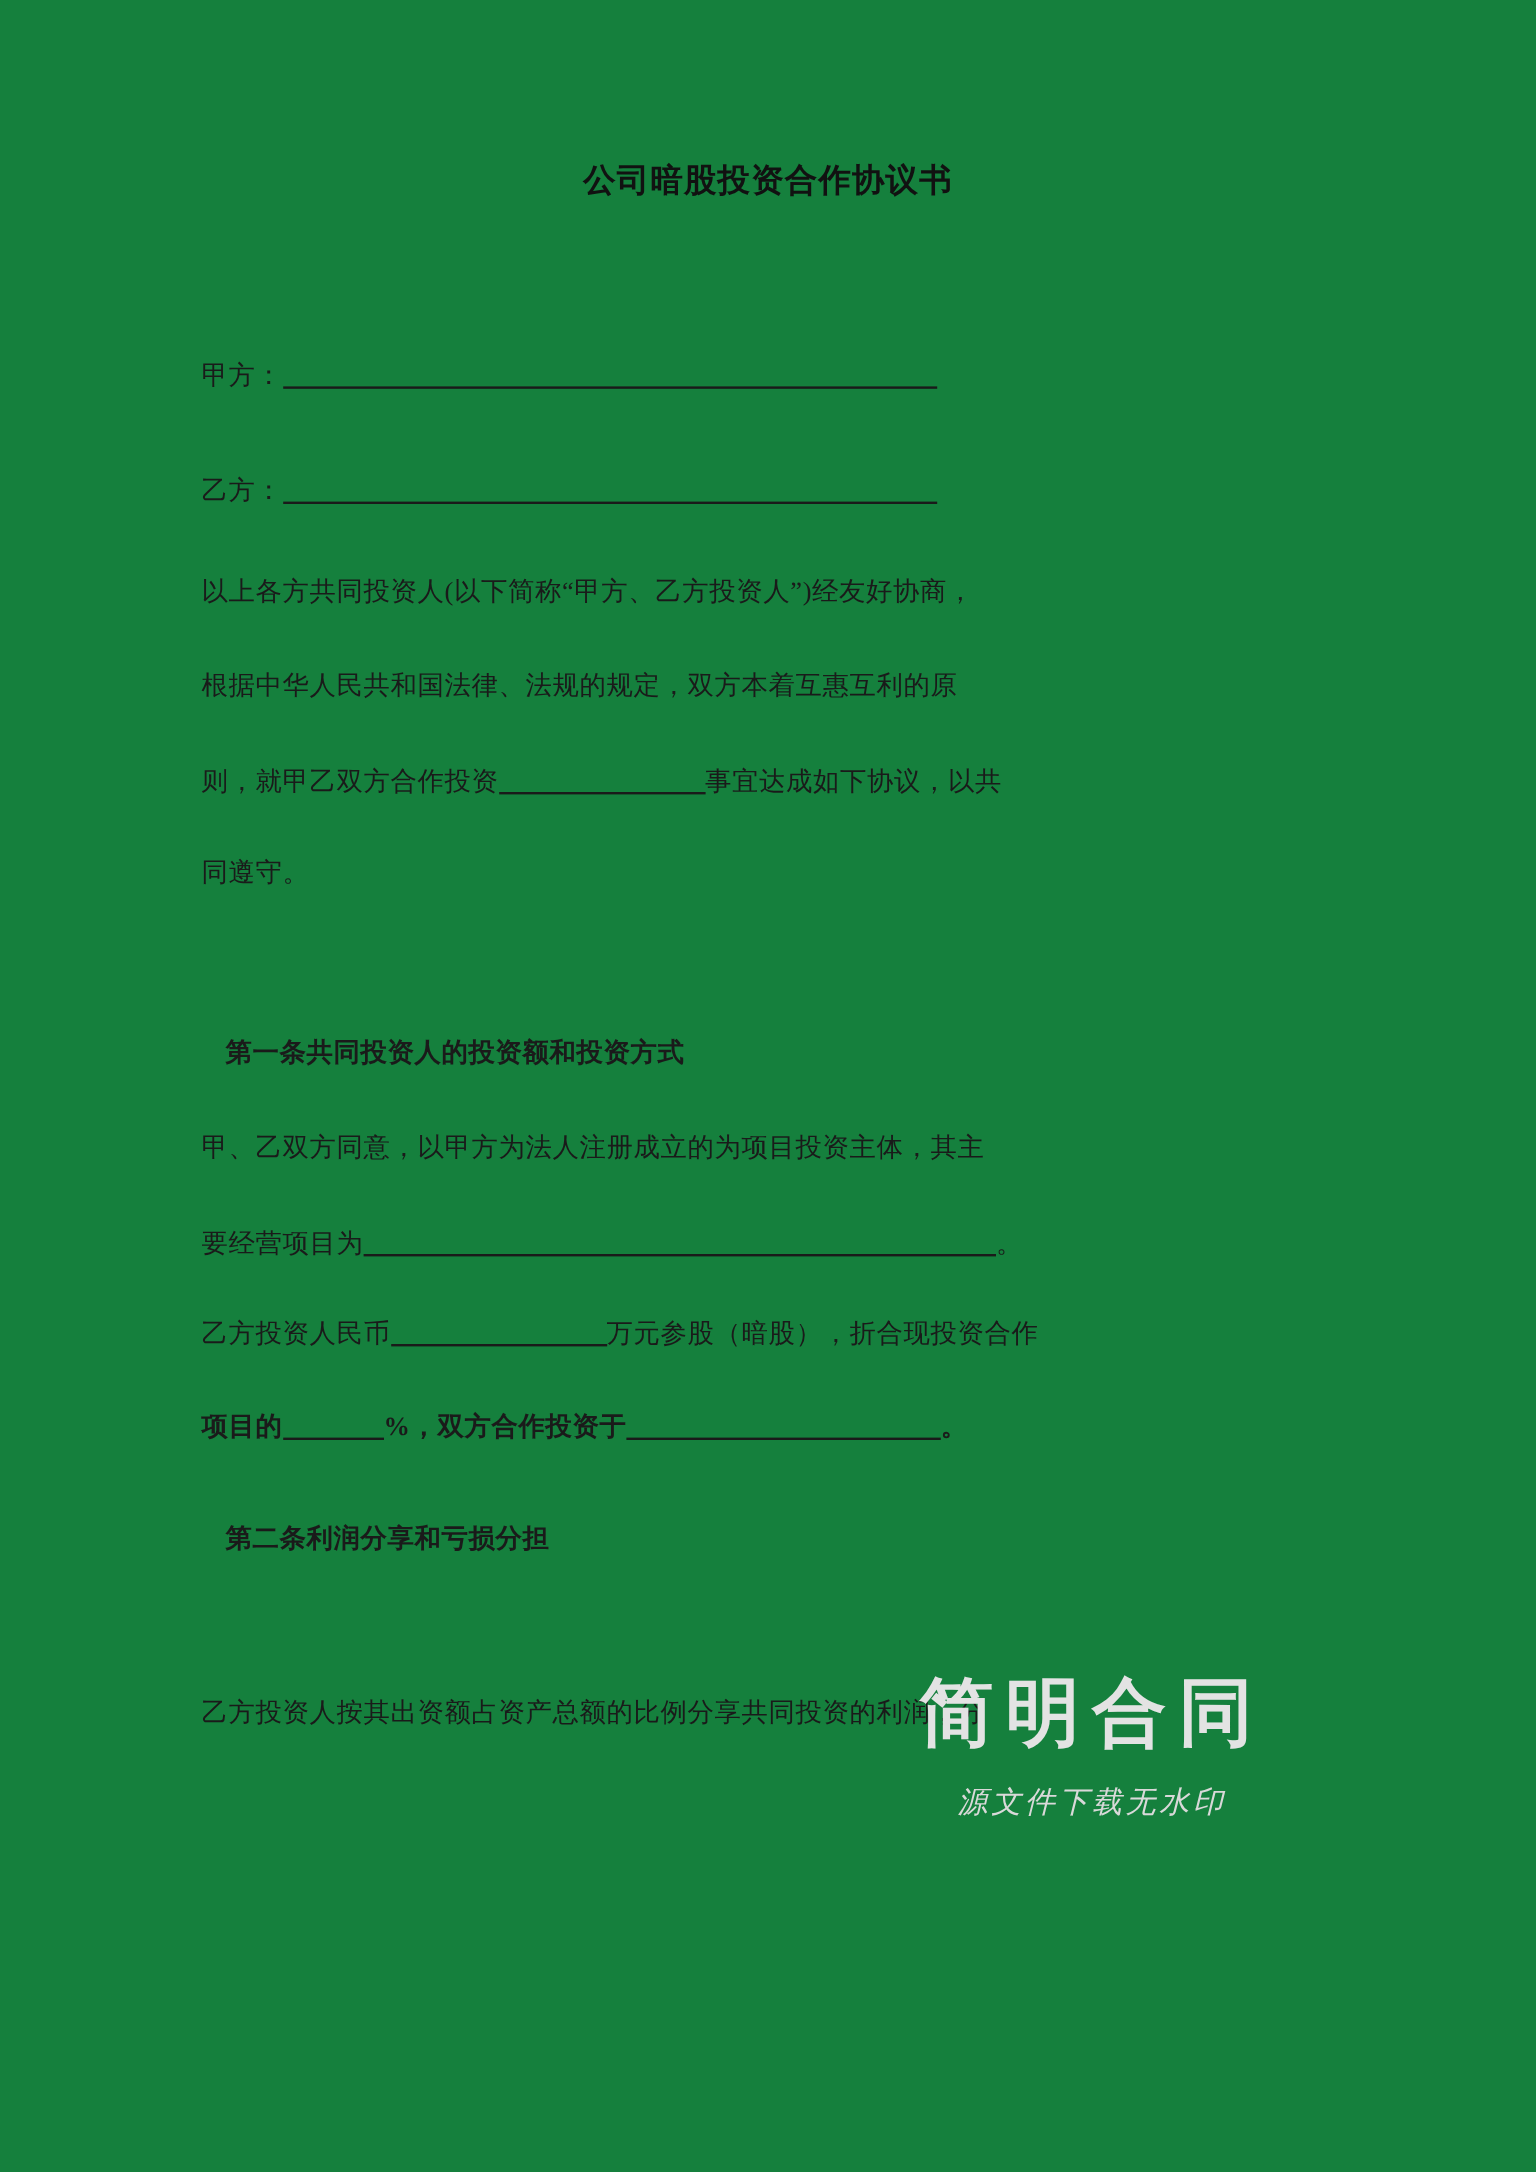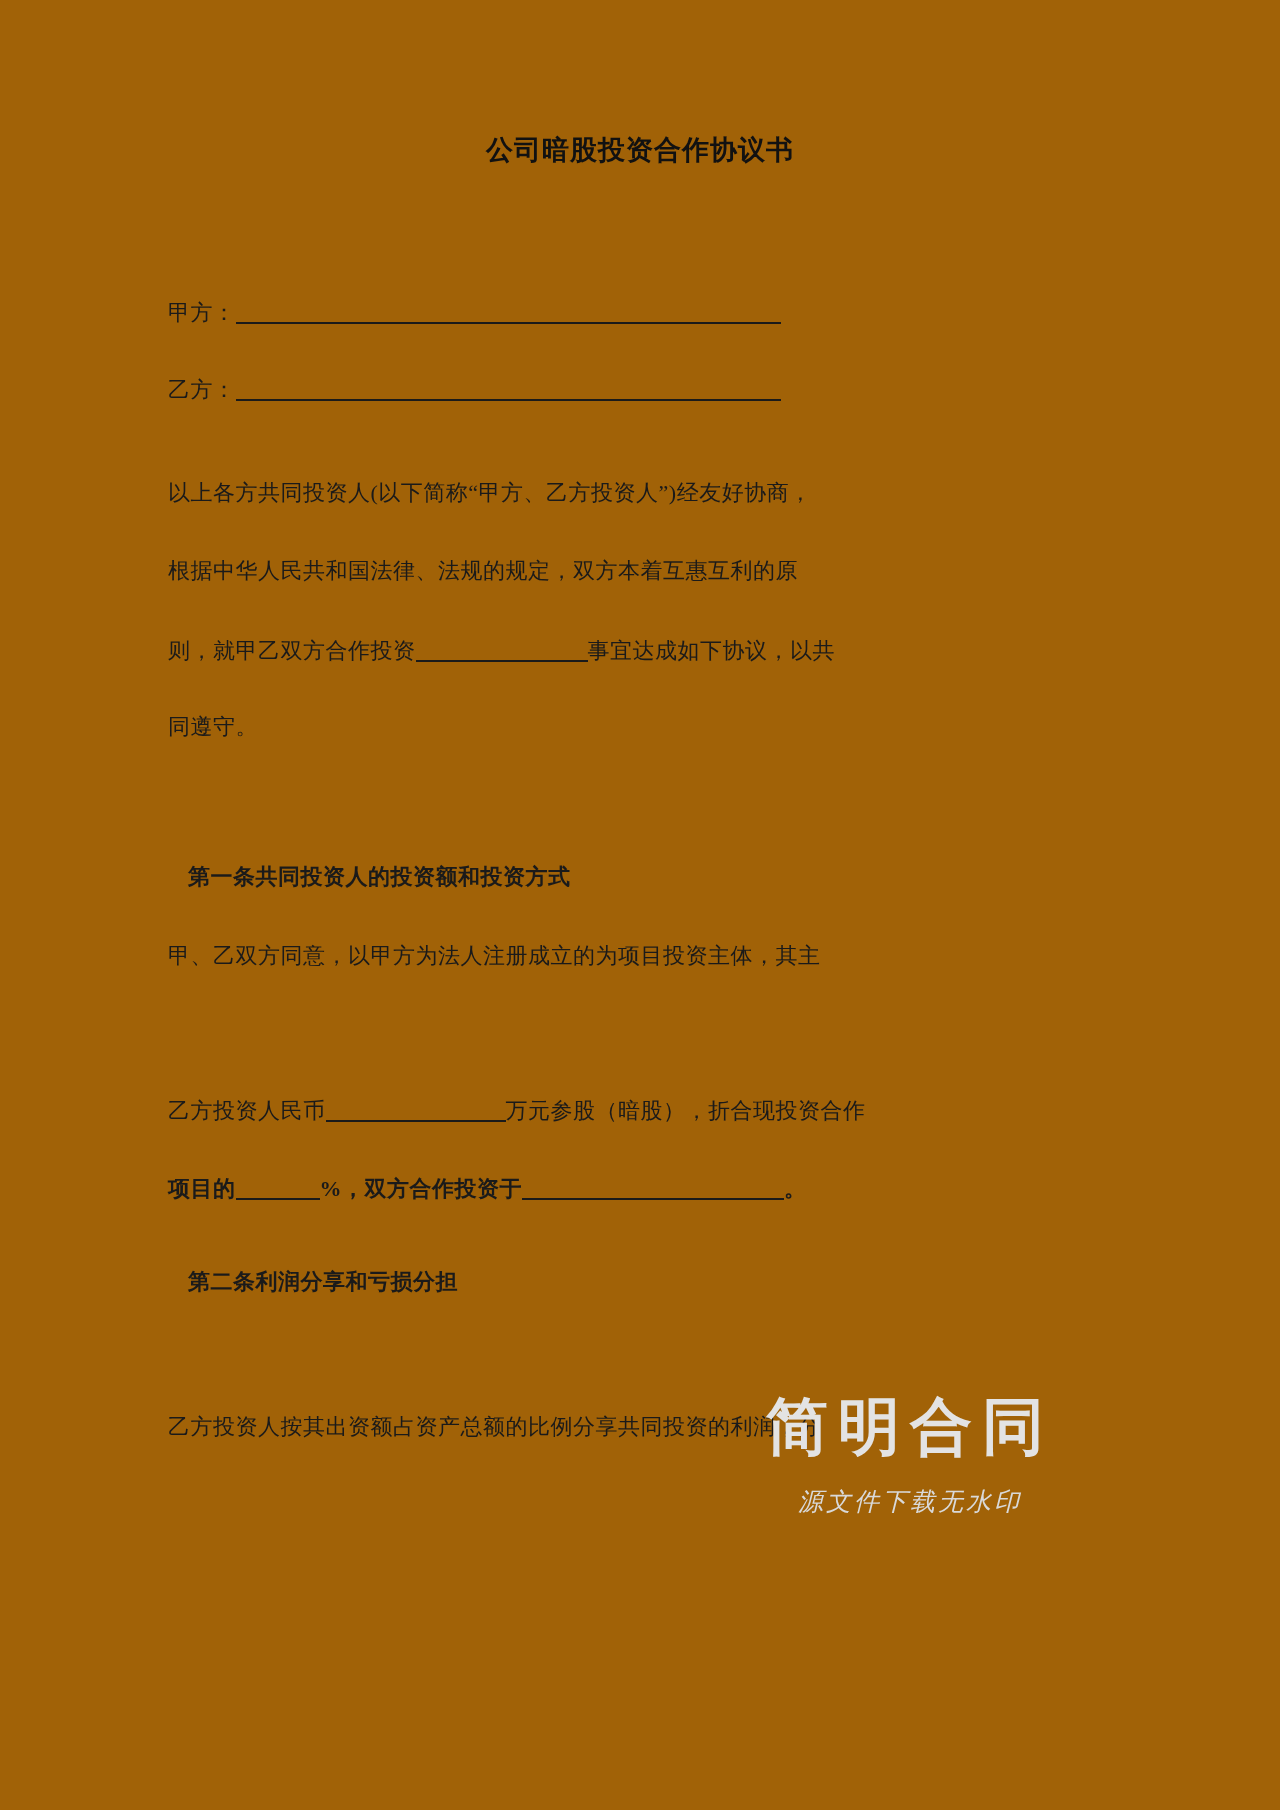--- a/index.html
+++ b/index.html
@@ -10,21 +10,21 @@
   }
   body {
     font-family: "Liberation Serif", "DejaVu Serif", serif;
     color: #1a1a1a;
   }
   #page {
     position: relative;
     width: 1280px;
     height: 1810px;
     margin: 0 auto;
-    background: #a16207;
+    background: #15803d;
     overflow: hidden;
   }
   
   .doc-title {
     position: absolute;
     left: 0;
     top: 132px;
     width: 1280px;
     text-align: center;
     font-size: 27px;
@@ -100,38 +100,41 @@
 <body>
 
 <div id="page">
 
   <div class="doc-title">公司暗股投资合作协议书</div>
 
   <div class="line" style="top:300px;">
     <span>甲方：</span><span class="blank party"></span>
   </div>
 
-  <div class="line" style="top:377px;">
+  <div class="line" style="top:396px;">
     <span>乙方：</span><span class="blank party"></span>
   </div>
 
   <div class="line" style="top:482px;">以上各方共同投资人(以下简称“甲方、乙方投资人”)经友好协商，</div>
 
   <div class="line" style="top:560px;">根据中华人民共和国法律、法规的规定，双方本着互惠互利的原</div>
 
   <div class="line" style="top:638px;">
     <span>则，就甲乙双方合作投资</span><span class="blank mid"></span><span>事宜达成如下协议，以共</span>
   </div>
 
   <div class="line" style="top:716px;">同遵守。</div>
 
   <div class="line bold" style="top:866px;">第一条共同投资人的投资额和投资方式</div>
 
   <div class="line" style="top:945px;">甲、乙双方同意，以甲方为法人注册成立的为项目投资主体，其主</div>
 
+  <div class="line" style="top:1023px;">
+    <span>要经营项目为</span><span class="blank project"></span><span>。</span>
+  </div>
 
   <div class="line" style="top:1098px;">
     <span>乙方投资人民币</span><span class="blank amount"></span><span>万元参股（暗股），折合现投资合作</span>
   </div>
 
   <div class="line" style="top:1176px;font-weight:bold;">
     <span>项目的</span><span class="blank pct"></span><span>%，双方合作投资于</span><span class="blank invest"></span><span>。</span>
   </div>
 
   <div class="line bold" style="top:1271px;">第二条利润分享和亏损分担</div>

